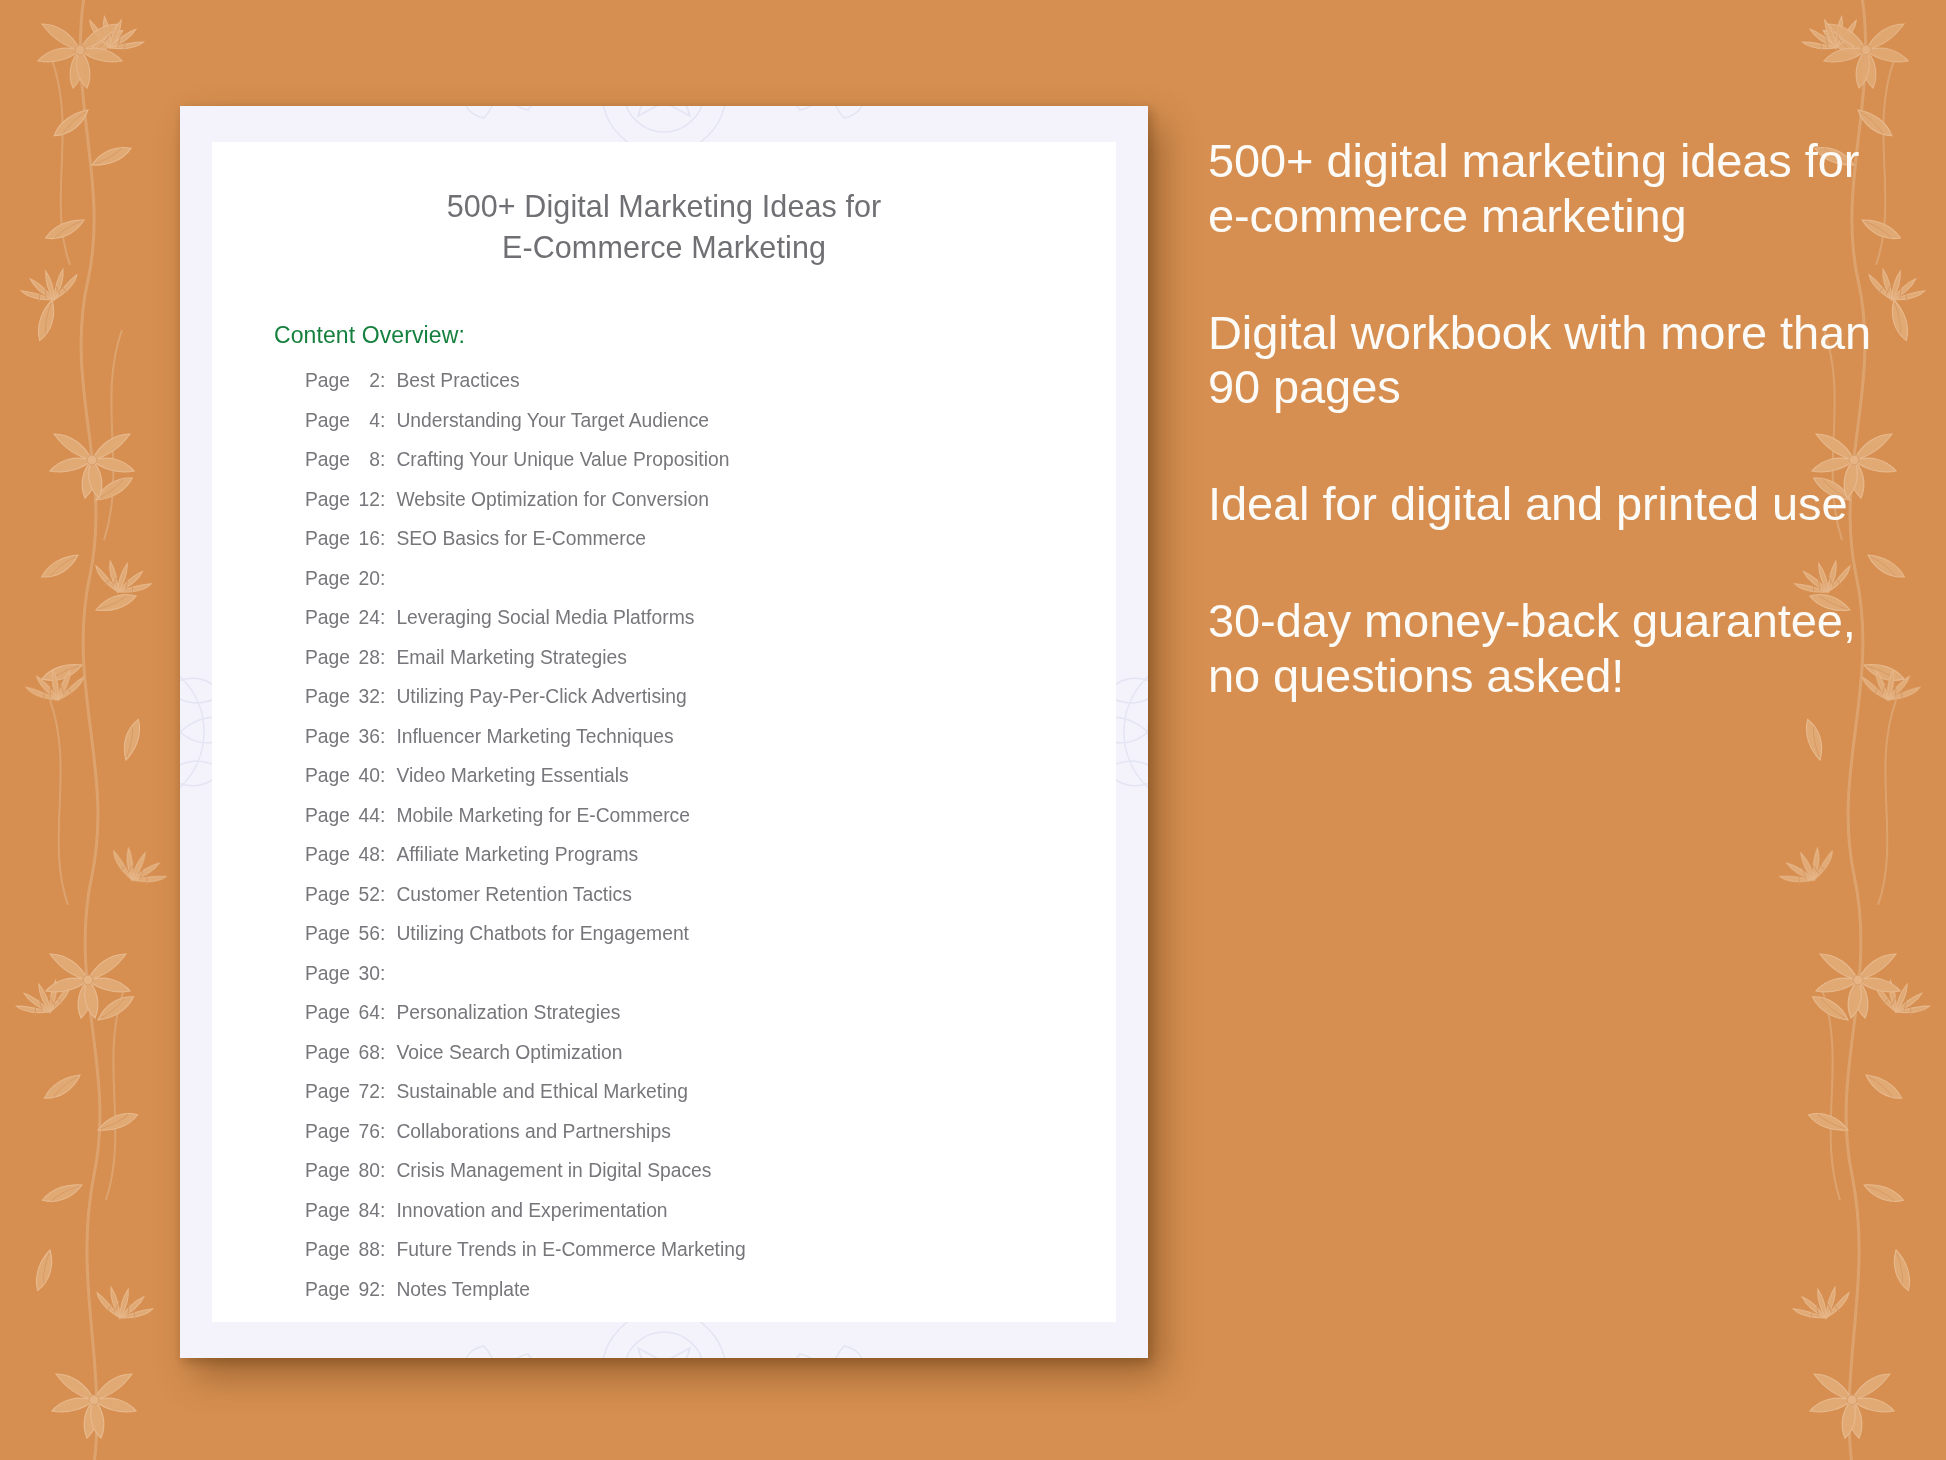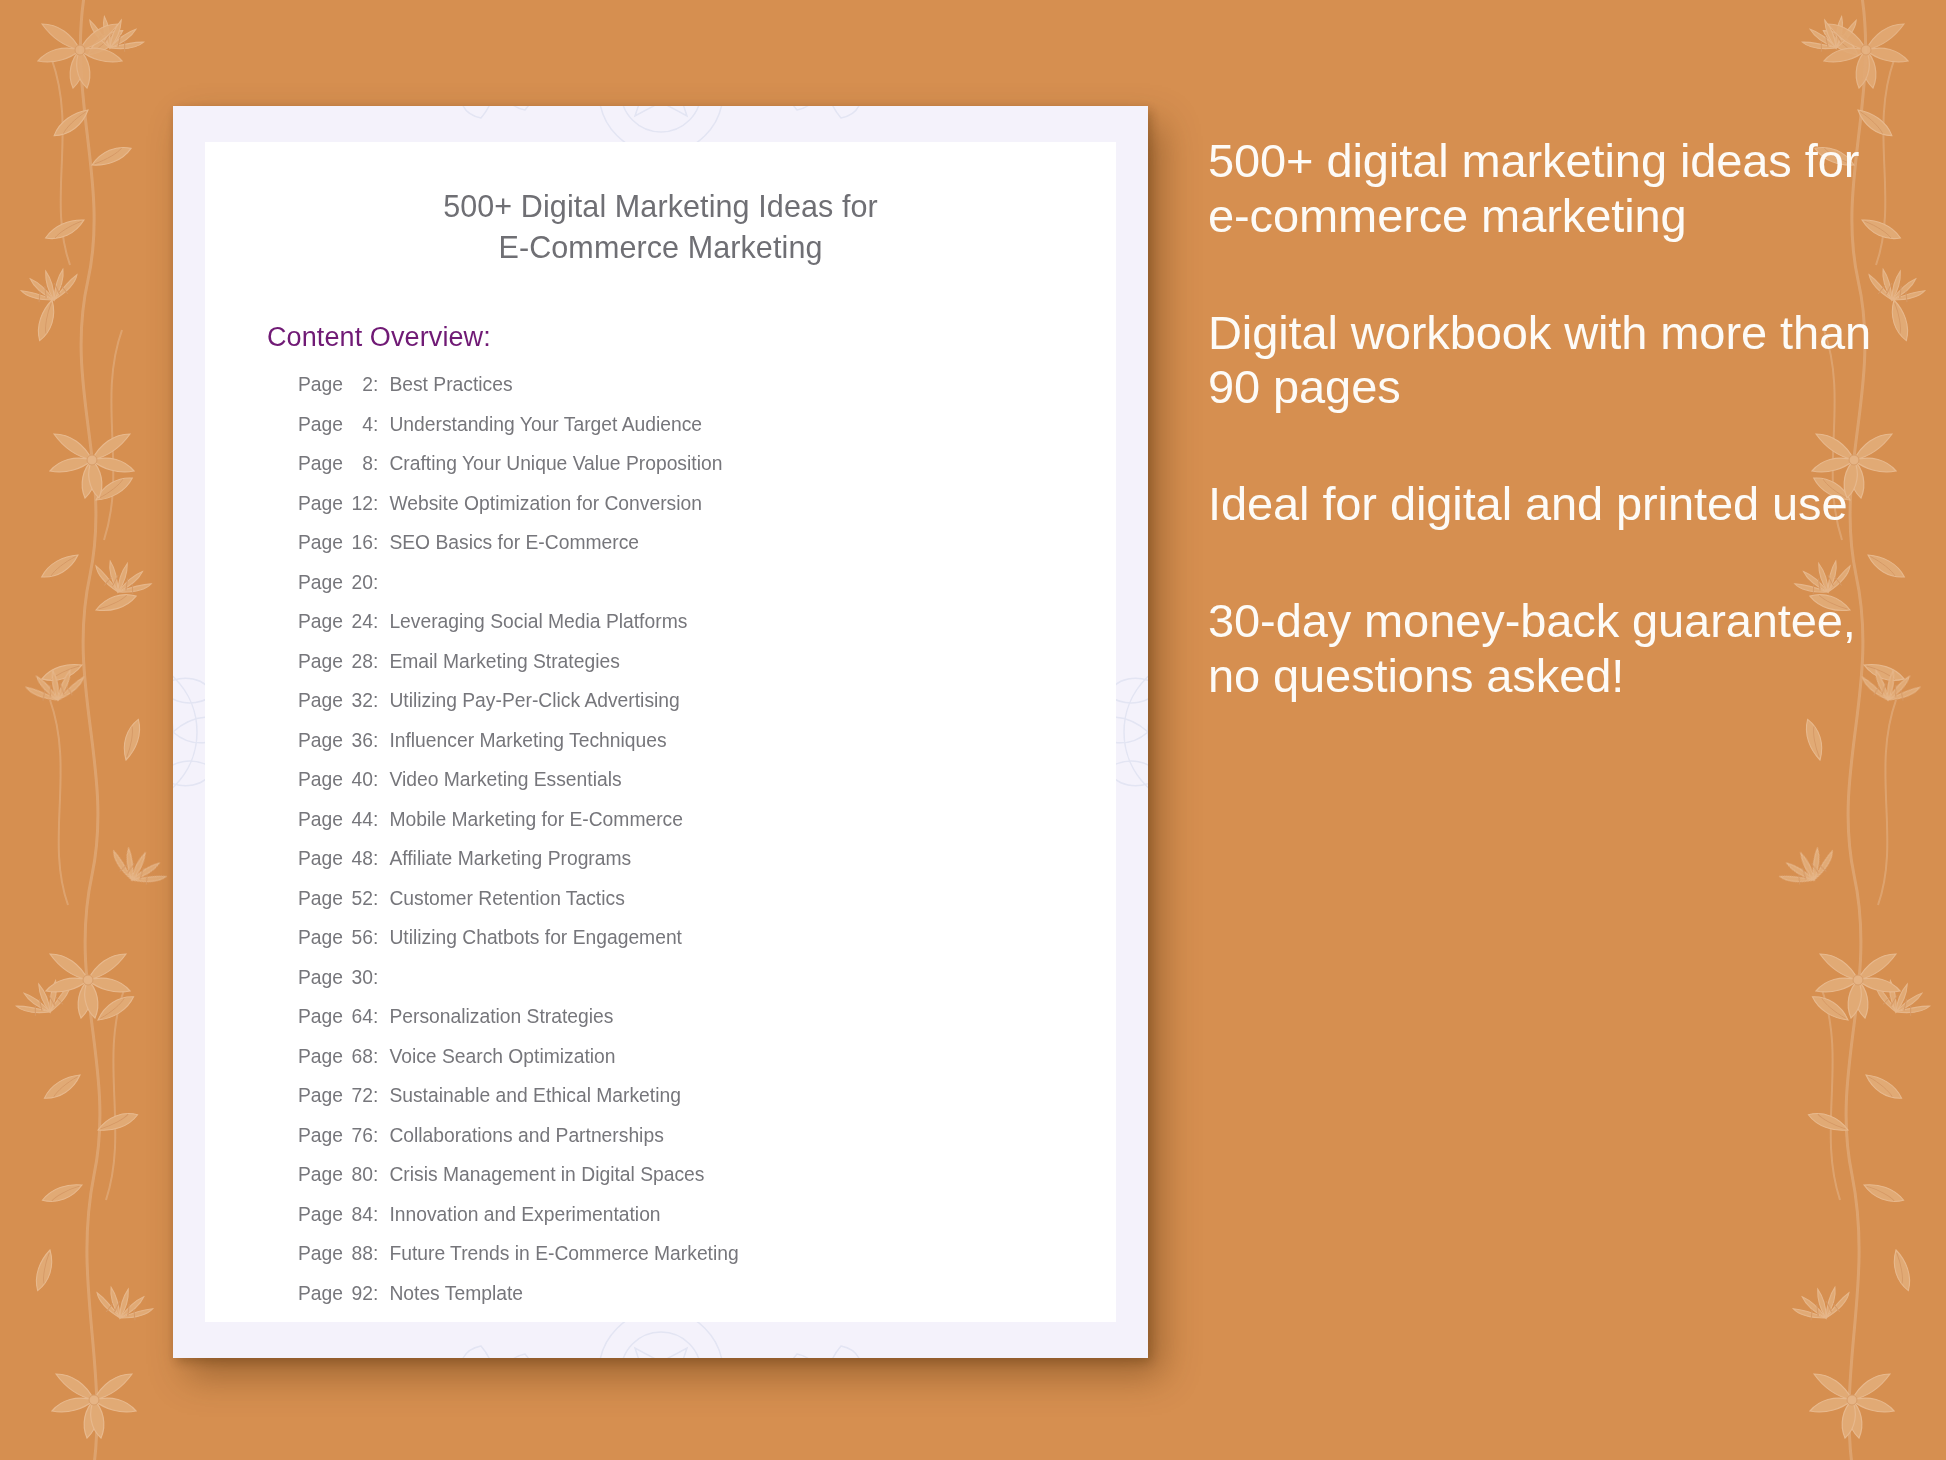--- a/index.html
+++ b/index.html
@@ -43,20 +43,21 @@
     width: 975px;
     height: 1252px;
   }
   .card-mat {
     position: absolute;
     inset: 0;
     background: #f4f2fb;
     box-shadow: 14px 18px 34px rgba(80, 45, 10, 0.42),
                 3px 4px 10px rgba(80, 45, 10, 0.30);
     overflow: hidden;
+    margin-left: 7px;
   }
   .mat-watermark {
     position: absolute;
     opacity: 0.5;
     pointer-events: none;
   }
   .mat-watermark svg { display: block; }
   .wm-top    { top: -74px;  left: 50%; transform: translateX(-50%); }
   .wm-bottom { bottom: -74px; left: 50%; transform: translateX(-50%); }
   .wm-left   { top: 50%; left: -112px;  transform: translateY(-50%); }
@@ -85,23 +86,23 @@
     font-weight: 400;
     line-height: 1.33;
     color: #6f6f74;
     text-align: center;
     letter-spacing: 0.1px;
   }
   .doc-title .title-line { display: block; }
 
   .overview-label {
     margin: 55px 0 0 0;
-    font-size: 27px;
+    font-size: 23px;
     font-weight: 400;
-    color: #701a75;
+    color: #15803d;
     letter-spacing: 0.1px;
   }
 
   .toc {
     margin: 22px 0 0 0;
     padding: 0;
     list-style: none;
   }
   .toc-item {
     display: flex;

